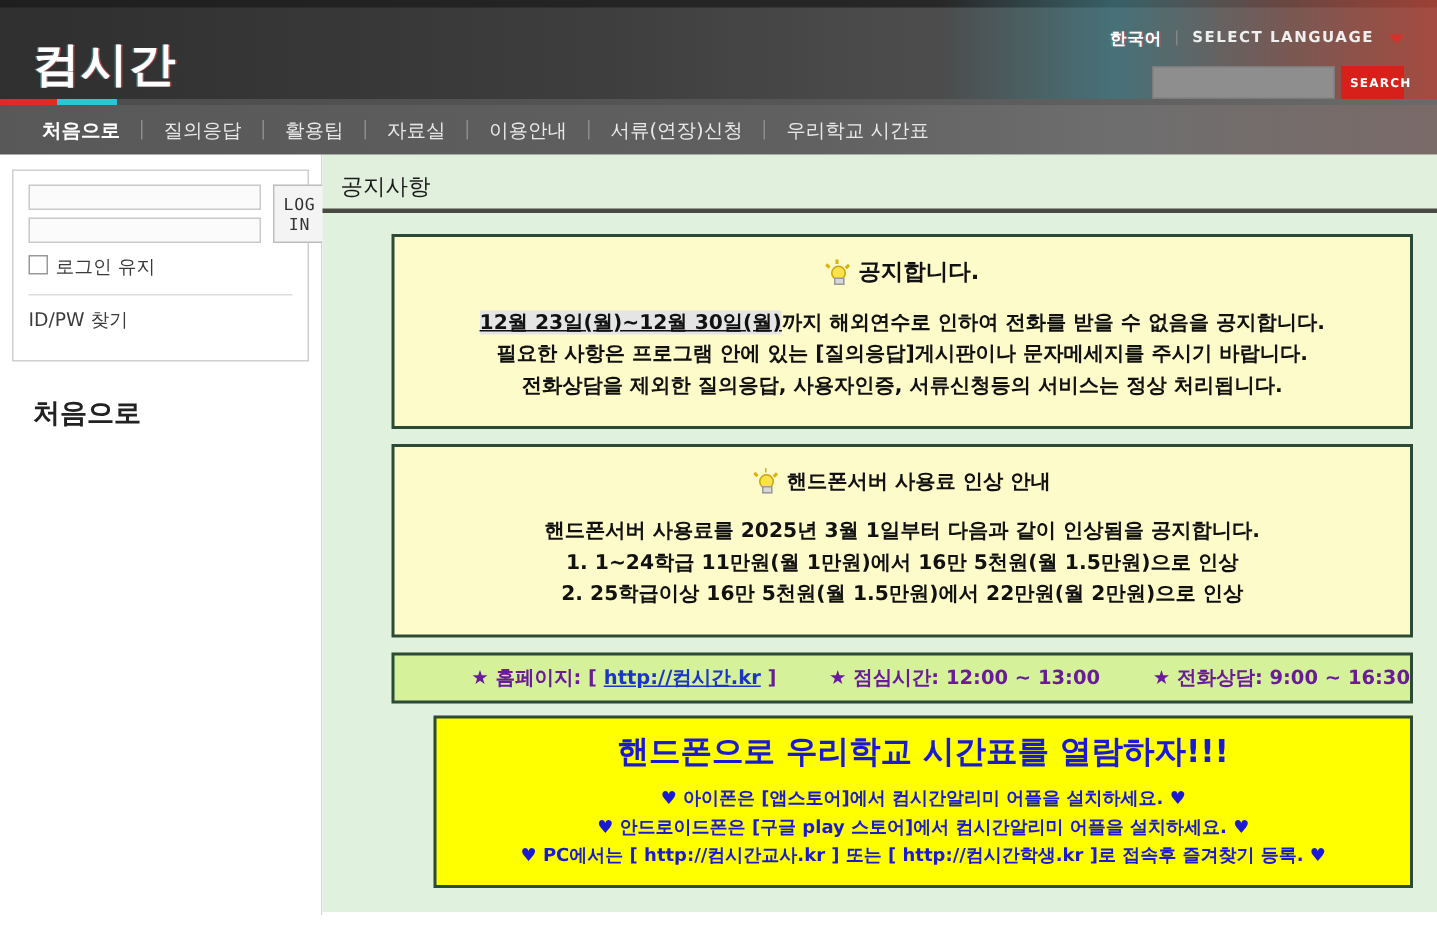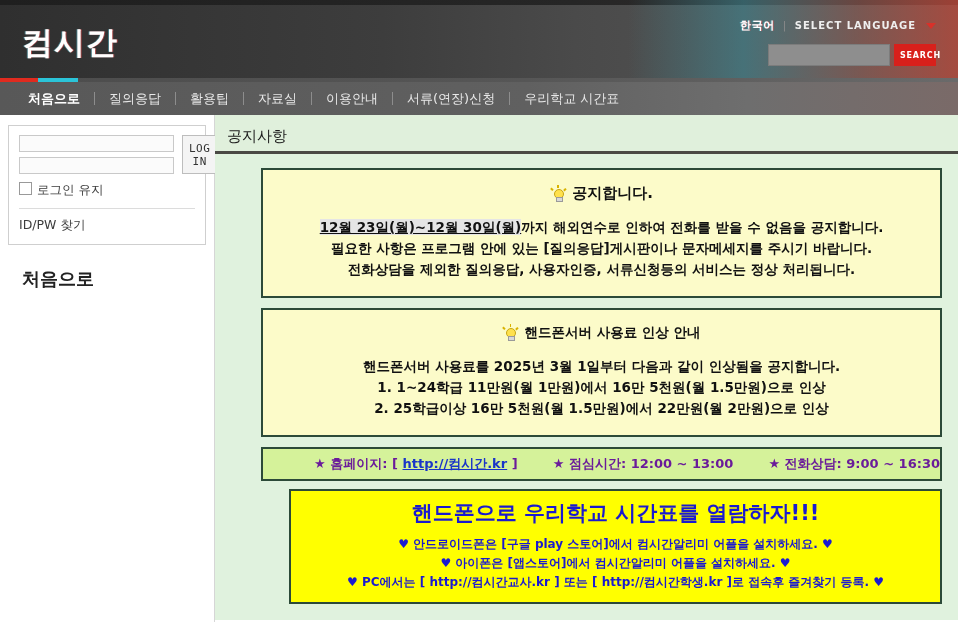--- a/index.html
+++ b/index.html
@@ -13,21 +13,21 @@
     overflow: hidden;
     background: #ffffff;
     font-family: "DejaVu Sans", "Liberation Sans", sans-serif;
     font-size: 13px;
     color: #222;
   }
 
   
   .header {
     position: relative;
-    height: 78px;
+    height: 66px;
     background: #3a3a3a;
     background: linear-gradient(to right, #2f2f2f 0%, #3d3d3d 40%, #4a4a4a 60%, #5a5a5a 100%);
     overflow: hidden;
   }
   .header-topstrip {
     position: absolute;
     top: 0; left: 0; right: 0;
     height: 5px;
     background: linear-gradient(to right, #1f1f1f 0%, #262626 60%, #3a3030 100%);
   }
@@ -167,21 +167,21 @@
   
   .sidebar {
     width: 215px;
     box-sizing: border-box;
     background: #ffffff;
     border-right: 1px solid #d6d6d6;
     padding: 10px 8px 0 8px;
   }
   .login-box {
     border: 1px solid #cfcfcf;
-    padding: 9px 10px 10px 10px;
+    padding: 9px 10px 18px 10px;
     background: #fff;
   }
   .login-row {
     display: flex;
     gap: 8px;
   }
   .login-fields {
     display: flex;
     flex-direction: column;
     gap: 5px;
@@ -473,20 +473,20 @@
         <a>http://컴시간.kr</a>
         <span>]</span>
         <span class="gap"></span>
         <span>★ 점심시간: 12:00 ~ 13:00</span>
         <span class="gap"></span>
         <span>★ 전화상담: 9:00 ~ 16:30</span>
       </div>
 
       <div class="yellow-box">
         <div class="yellow-title">핸드폰으로 우리학교 시간표를 열람하자!!!</div>
+        <div class="yellow-line">♥ 아이폰은 [앱스토어]에서 컴시간알리미 어플을 설치하세요. ♥</div>
         <div class="yellow-line">♥ 안드로이드폰은 [구글 play 스토어]에서 컴시간알리미 어플을 설치하세요. ♥</div>
-        <div class="yellow-line">♥ 아이폰은 [앱스토어]에서 컴시간알리미 어플을 설치하세요. ♥</div>
         <div class="yellow-line">♥ PC에서는 [ http://컴시간교사.kr ] 또는 [ http://컴시간학생.kr ]로 접속후 즐겨찾기 등록. ♥</div>
       </div>
 
     </div>
   </div>
 </div>
 
 </body></html>

